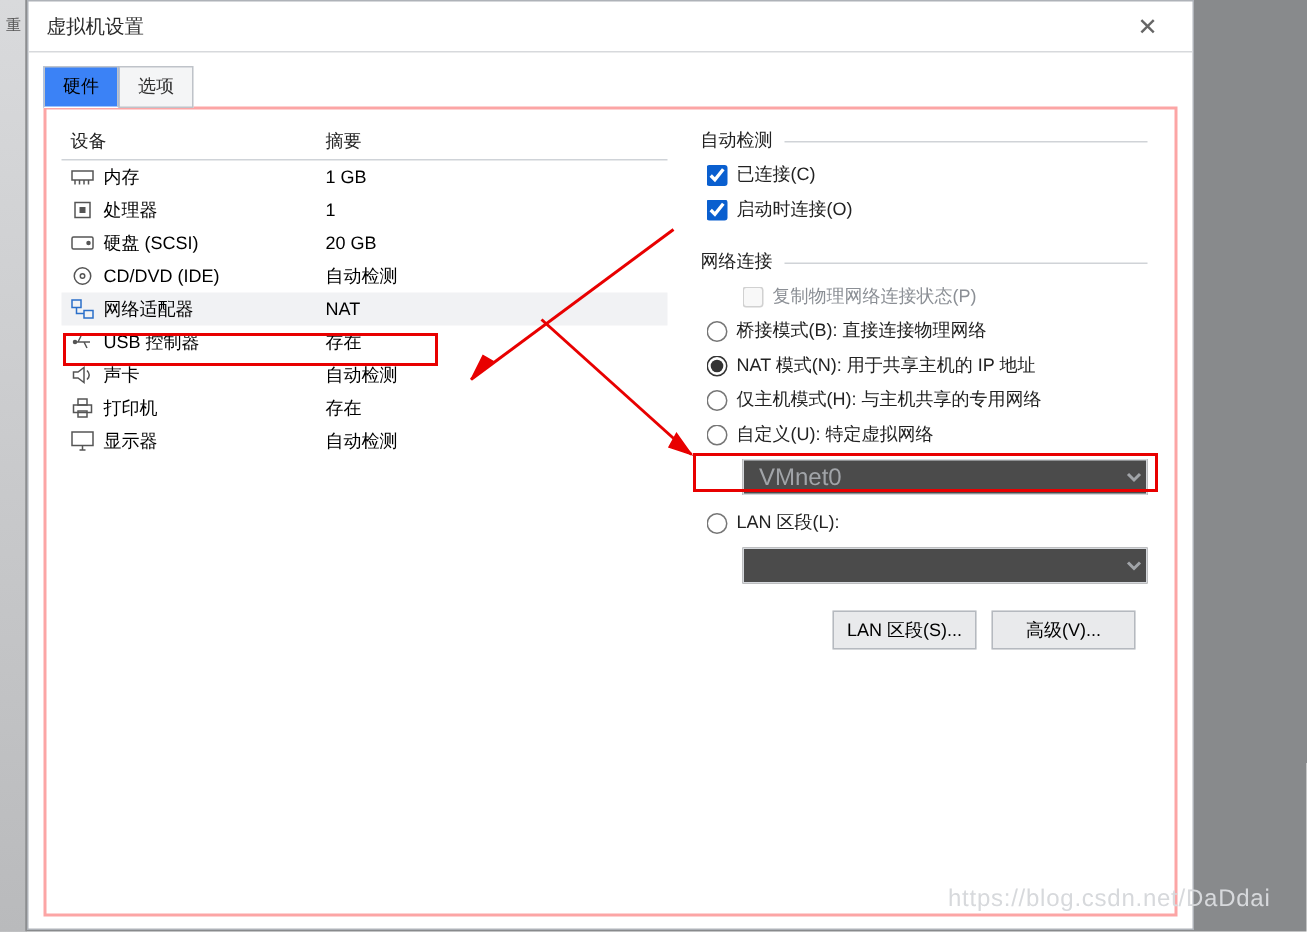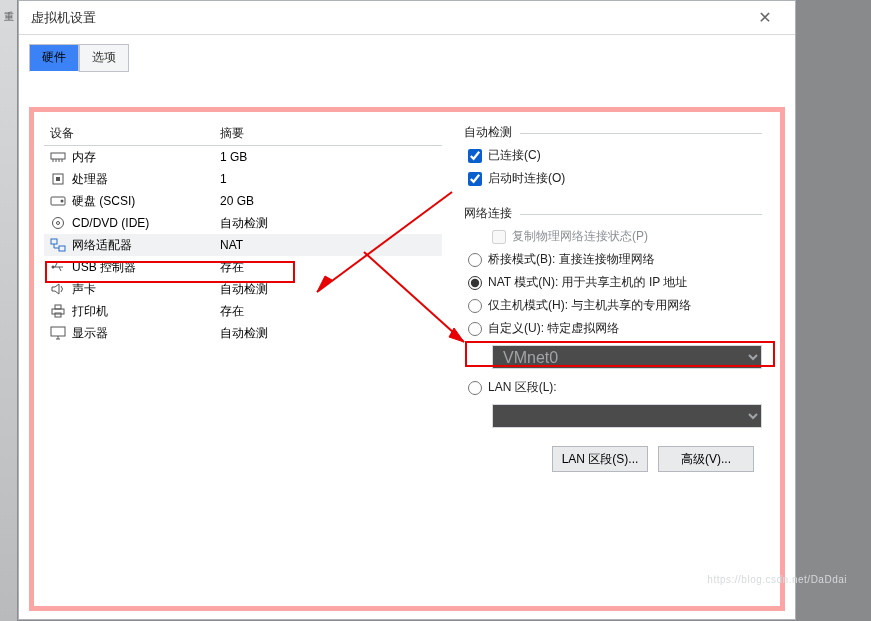--- a/index.html
+++ b/index.html
@@ -66,26 +66,25 @@
   .tab.active {
     border-bottom: 1px solid #fff;
     z-index: 3;
   }
   .tab:not(.active) {
     background: #f4f5f6;
     color: #333;
   }
   .panel {
     flex: 1;
-    border: 5px solid #fca5a5;
+    border: 2px solid #fca5a5;
     background: #fff;
     padding: 12px 10px 12px 10px;
     display: flex;
     position: relative;
-    margin-top: 36px;
   }
   .hw-list {
     width: 414px;
     border: 0;
     padding-right: 8px;
   }
   .hw-header, .hw-row {
     display: flex;
     align-items: center;
     height: 22px;
@@ -171,23 +170,23 @@
   .btn {
     min-width: 96px; height: 26px;
     background: #e9eaec;
     border: 1px solid #b5b9bf;
     display: flex; align-items: center; justify-content: center;
     font-size: 12px;
     cursor: default;
   }
   .watermark {
     position: absolute;
-    right: 24px; bottom: 36px;
+    right: 24px; bottom: 12px;
     color: #d7d9dc;
-    font-size: 10px;
+    font-size: 16px;
     letter-spacing: 0.5px;
     pointer-events: none;
   }
 </style>
 </head>
 <body>
 
 <div class="left-strip">
     <span class="dots">重</span>
   </div>

